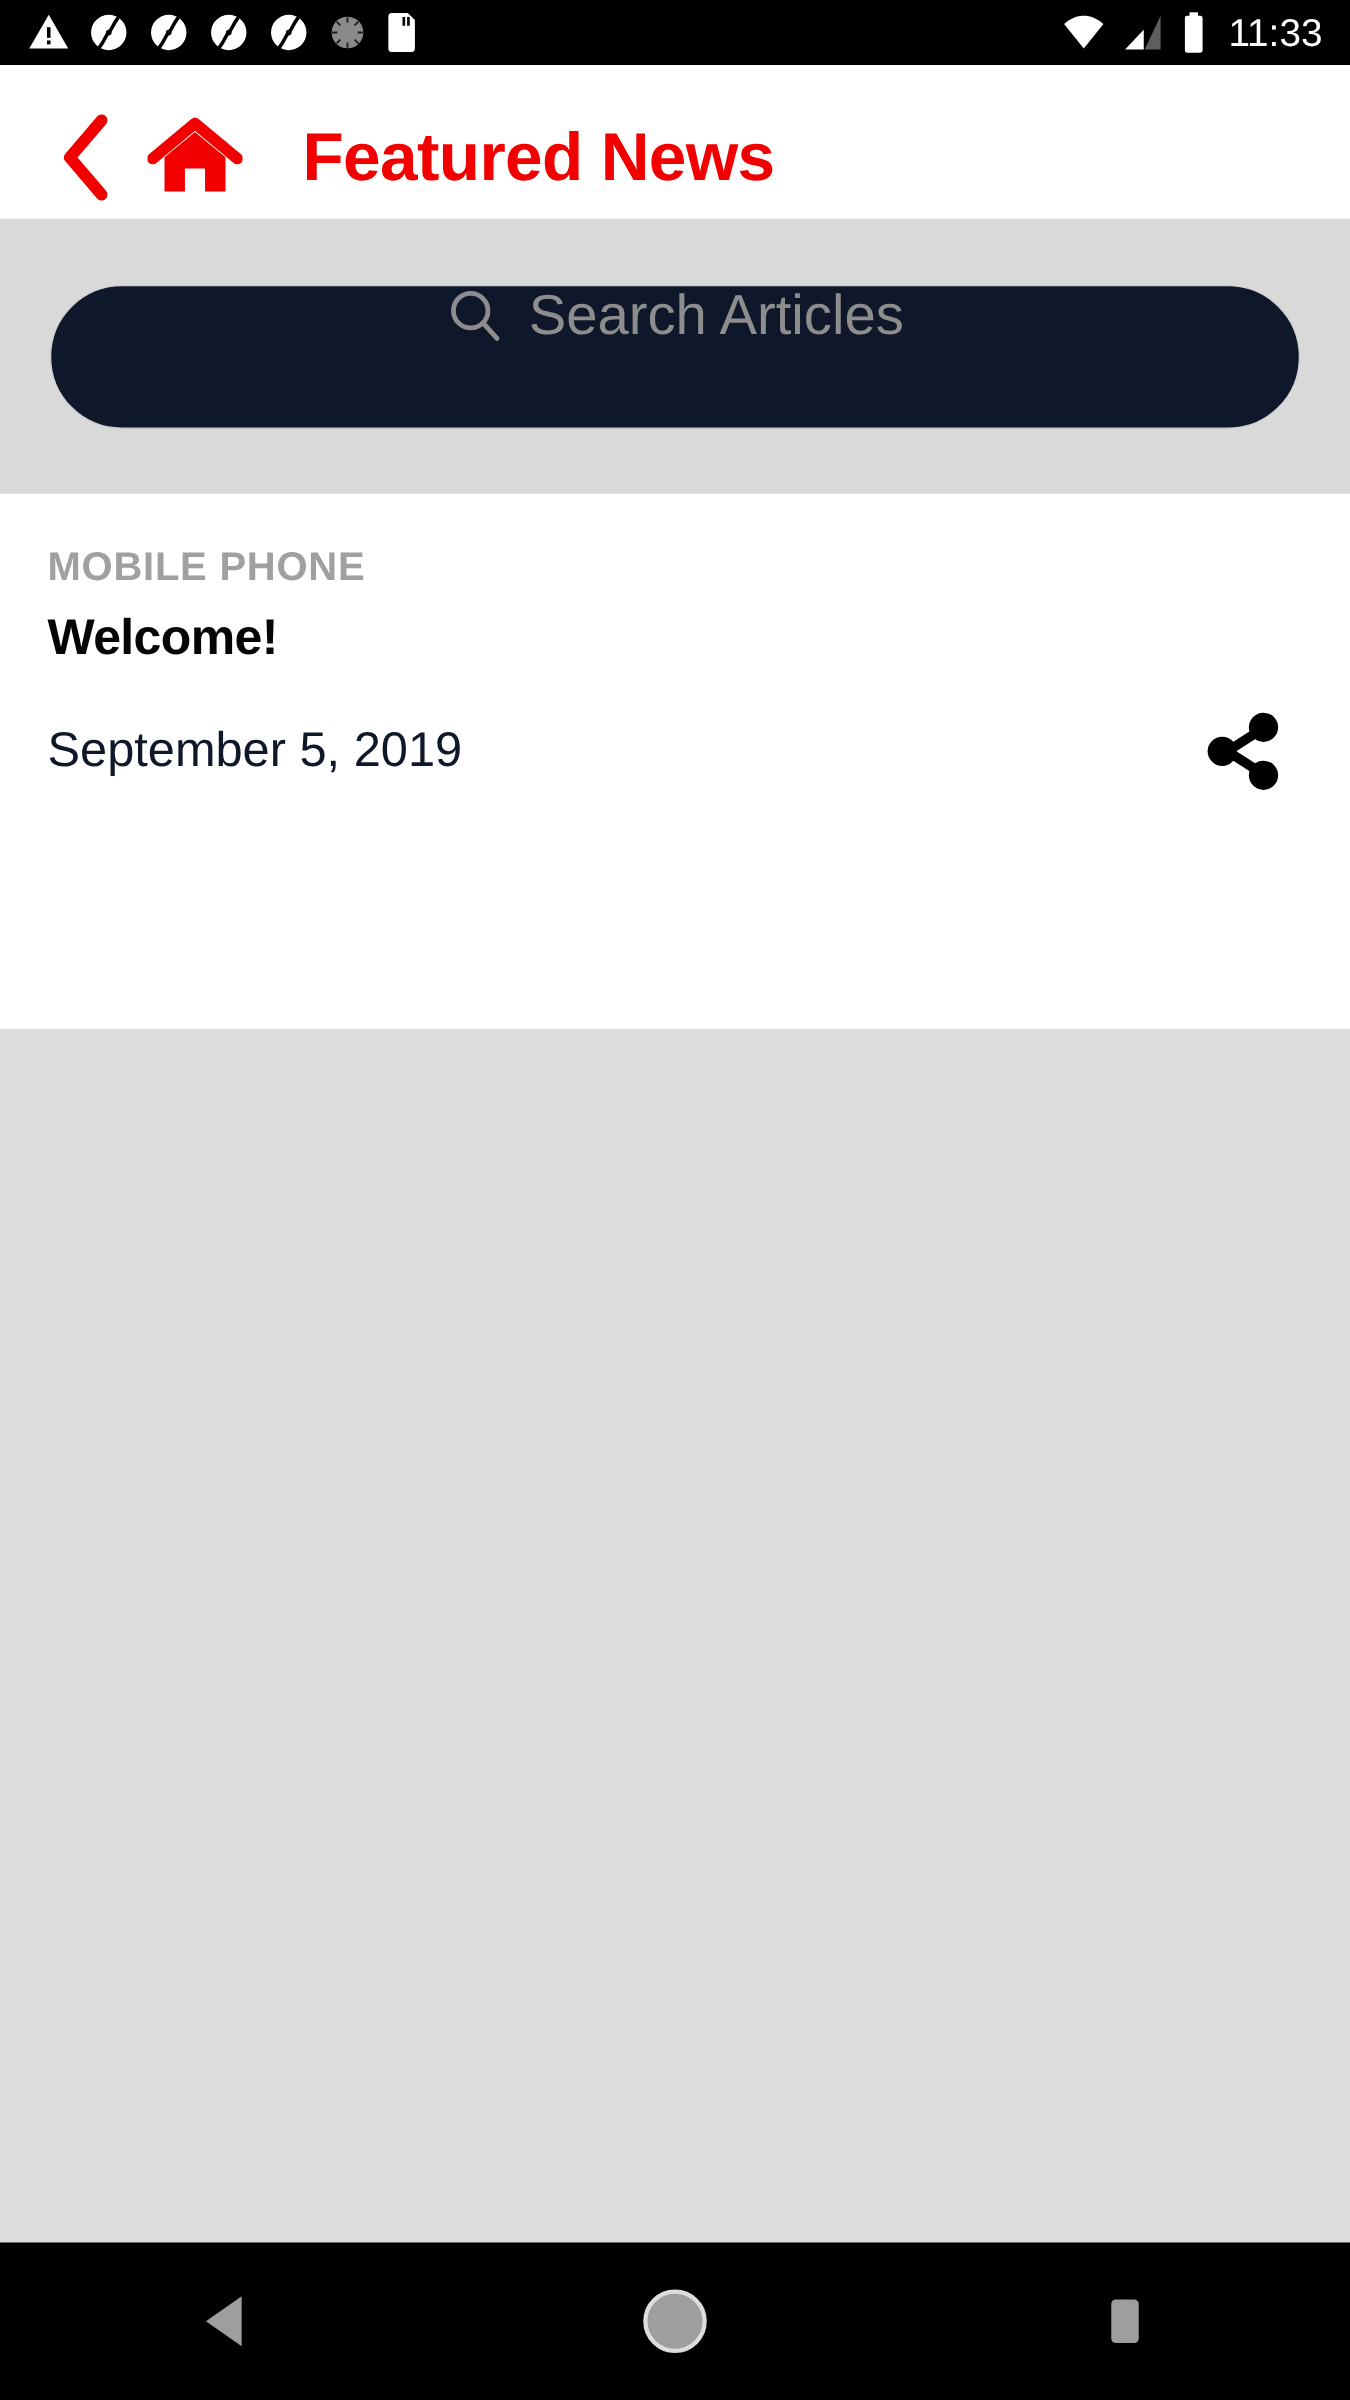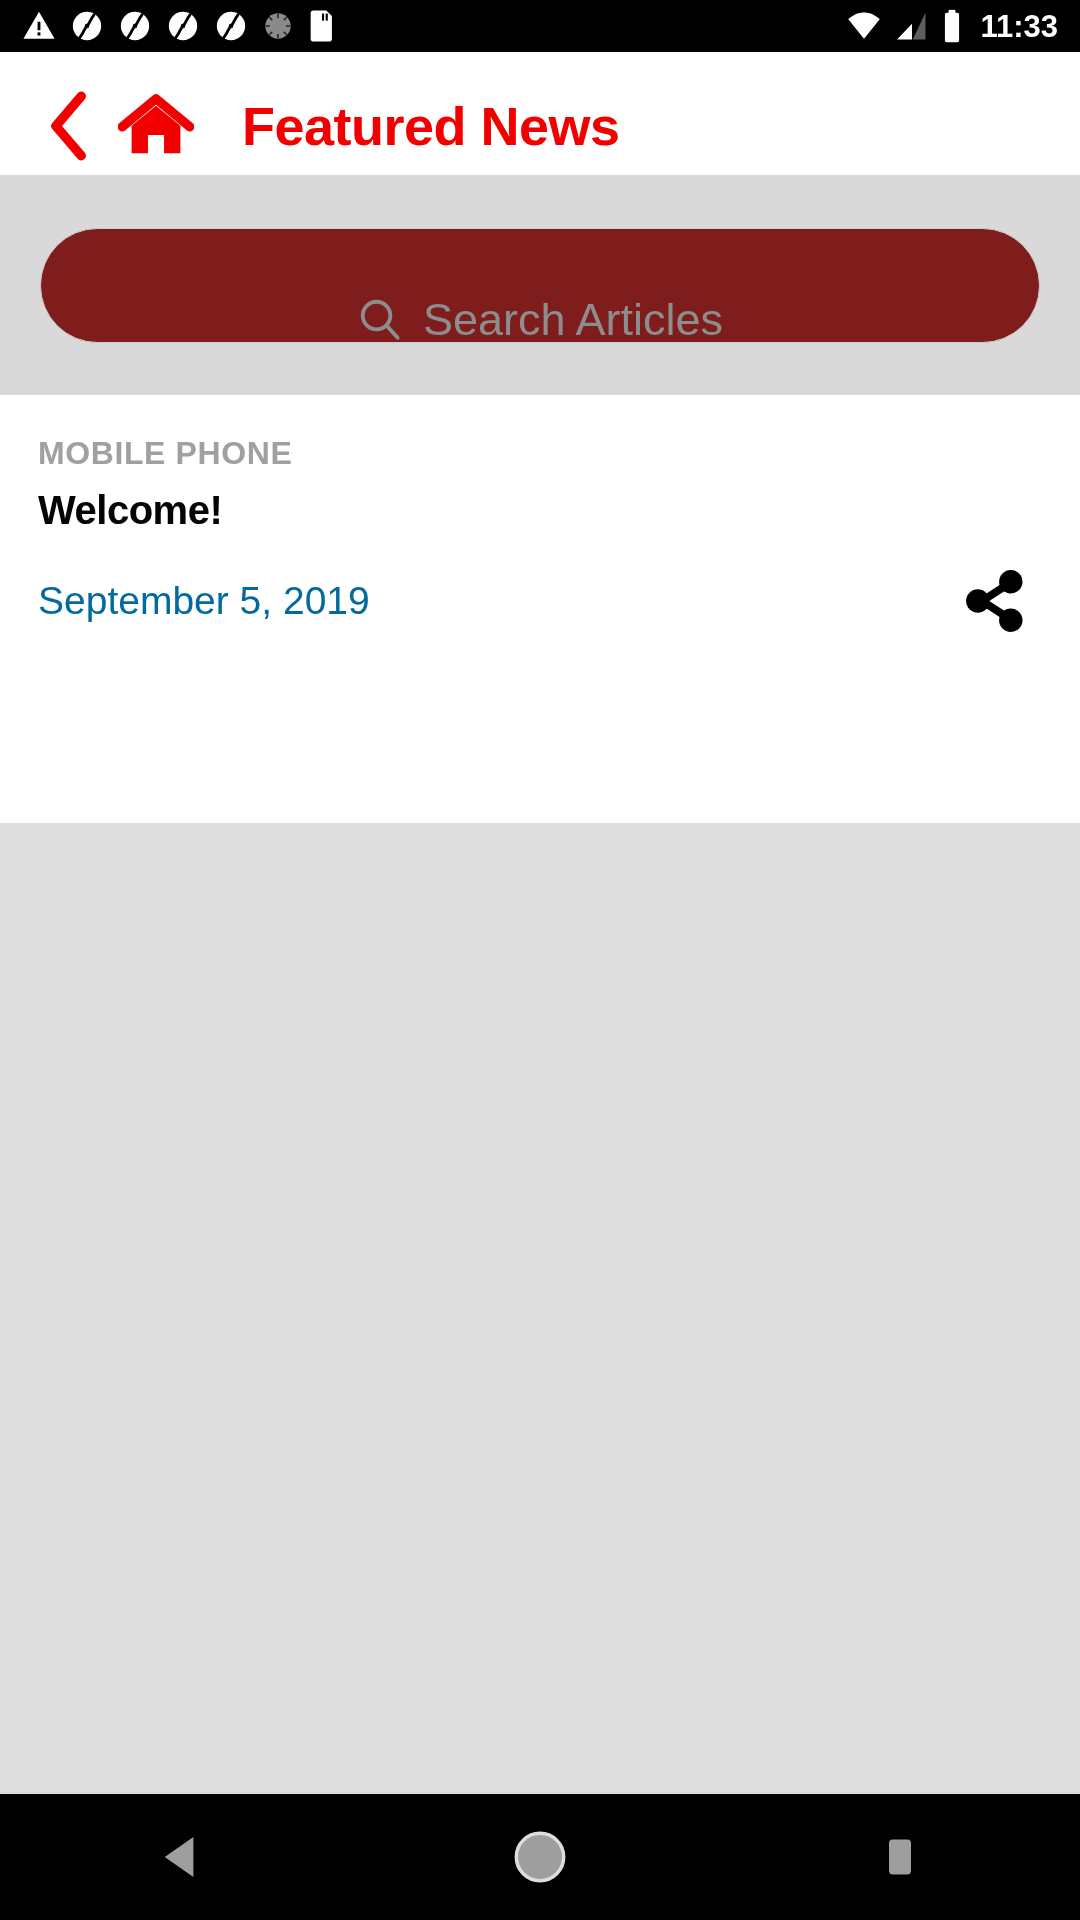--- a/index.html
+++ b/index.html
@@ -13,21 +13,21 @@
 
   
   .statusbar{
     position:absolute; left:0; top:0; width:1080px; height:52px;
     background:#000; display:flex; align-items:center;
     padding:0 22px;
   }
   .sb-left{ display:flex; align-items:center; gap:14px; }
   .sb-right{ margin-left:auto; display:flex; align-items:center; gap:13px; }
   .sb-time{
-    color:#fff; font-size:31px; font-weight:bold;
+    color:#fff; font-size:31px; font-weight:normal;
     letter-spacing:0px; line-height:1; padding-left:5px;
     font-family:"Liberation Sans", sans-serif;
   }
   .ico{ display:block; }
 
   
   .header{
     position:absolute; left:0; top:52px; width:1080px; height:151px;
     background:#FFFFFF; display:flex; align-items:center;
     border-bottom:4px solid #2B2B2B;
@@ -40,23 +40,23 @@
     white-space:nowrap;
   }
 
   
   .searchwrap{
     position:absolute; left:0; top:175px; width:1080px; height:220px;
     background:#D9D9D9;
     display:flex; align-items:center; justify-content:center;
   }
   .searchpill{
-    width:1000px; height:115px; background:#7f1d1d;
+    width:1000px; height:115px; background:#0f172a;
     border:1px solid #CFCFCF; border-radius:60px;
-    display:flex; align-items:flex-end; justify-content:center;
+    display:flex; align-items:flex-start; justify-content:center;
     gap:20px;
   }
   .search-ph{
     color:#8D8D8D; font-size:45px; font-weight:normal;
     letter-spacing:0px; line-height:1;
   }
 
   
   .card{
     position:absolute; left:0; top:395px; width:1080px; height:428px;
@@ -72,21 +72,21 @@
   }
   .body{
     margin-top:20px; color:#262626;
     font-size:40px; font-weight:normal; line-height:47px;
     letter-spacing:-0.1px;
   }
   .cardfoot{
     margin-top:32px; display:flex; align-items:center;
     justify-content:space-between; padding-right:12px;
   }
-  .date{ color:#0369a1; font-size:39px; font-weight:normal; }
+  .date{ color:#0f172a; font-size:39px; font-weight:normal; }
   .share-btn{ display:flex; align-items:center; cursor:pointer; }
 
   
   .empty{
     position:absolute; left:0; top:823px; width:1080px; height:971px;
     background:#DDDDDD;
   }
 
   
   .navbar{

